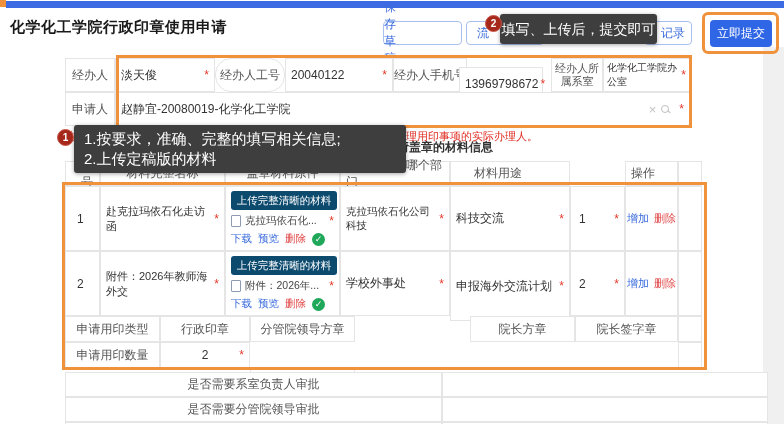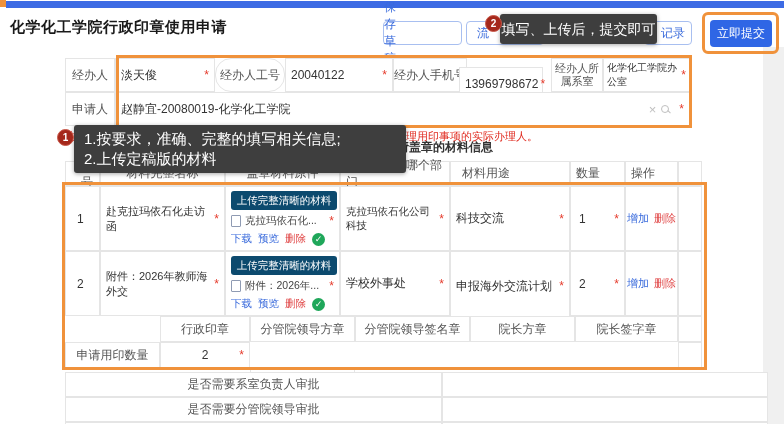--- a/index.html
+++ b/index.html
@@ -139,22 +139,21 @@
   <div class="abs tooltip tooltip1">
     <div>1.按要求，准确、完整的填写相关信息;</div>
     <div>2.上传定稿版的材料</div>
   </div>
   <div class="abs badge badge1">1</div>
 
   <div class="cell th" style="left:65px;top:161px;width:35px;height:25px;padding-left:15px;">序号</div>
   <div class="cell th lab" style="left:100px;top:161px;width:125px;height:25px;">材料完整名称</div>
   <div class="cell th lab" style="left:225px;top:161px;width:115px;height:25px;">盖章材料原件</div>
   <div class="cell th" style="left:340px;top:161px;width:110px;height:25px;padding-left:5px;">材料提交给哪个部门</div>
-  <div class="cell th" style="left:450px;top:161px;width:120px;height:25px;padding-left:11px;">材料用途</div>
-  <div class="cell th" style="left:570px;top:161px;width:55px;height:25px;padding-left:5px;">数量</div>
+  <div class="cell th" style="left:450px;top:161px;width:120px;height:25px;padding-left:23px;">材料用途</div>
   <div class="cell th" style="left:625px;top:161px;width:53px;height:25px;padding-left:5px;">操作</div>
   <div class="cell" style="left:678px;top:161px;width:24px;height:25px;"></div>
 
   <div class="cell" style="left:65px;top:186px;width:35px;height:65px;padding-left:11px;color:#333;">1</div>
   <div class="cell val" style="left:100px;top:186px;width:125px;height:65px;font-size:11px;">
     <span>赴克拉玛依石化走访函</span>
     <span class="star">*</span>
   </div>
   <div class="cell mat-col" style="left:225px;top:186px;width:115px;height:65px;">
     <button class="upload-btn">上传完整清晰的材料</button>
@@ -218,23 +217,23 @@
   <div class="cell val" style="left:570px;top:251px;width:55px;height:65px;padding-left:8px;">
     <span>2</span>
     <span class="star">*</span>
   </div>
   <div class="cell ops" style="left:625px;top:251px;width:53px;height:65px;">
     <span class="link-blue">增加</span>
     <span class="link-red">删除</span>
   </div>
   <div class="cell" style="left:678px;top:251px;width:24px;height:65px;"></div>
 
+  <div class="cell lab" style="left:65px;top:316px;width:95px;height:26px;">申请用印类型</div>
   <div class="cell lab" style="left:160px;top:316px;width:90px;height:26px;">行政印章</div>
   <div class="cell lab" style="left:250px;top:316px;width:105px;height:26px;">分管院领导方章</div>
-  <div class="cell lab" style="left:355px;top:316px;width:115px;height:26px;">分管院领导签名章</div>
   <div class="cell lab" style="left:470px;top:316px;width:105px;height:26px;">院长方章</div>
   <div class="cell lab" style="left:575px;top:316px;width:103px;height:26px;">院长签字章</div>
   <div class="cell" style="left:678px;top:316px;width:24px;height:26px;"></div>
 
   <div class="cell lab" style="left:65px;top:342px;width:95px;height:26px;">申请用印数量</div>
   <div class="cell qty-cell" style="left:160px;top:342px;width:90px;height:26px;">
     <span>2</span>
     <span class="star">*</span>
   </div>
   <div class="cell qty-cell" style="left:250px;top:342px;width:105px;height:26px;">

